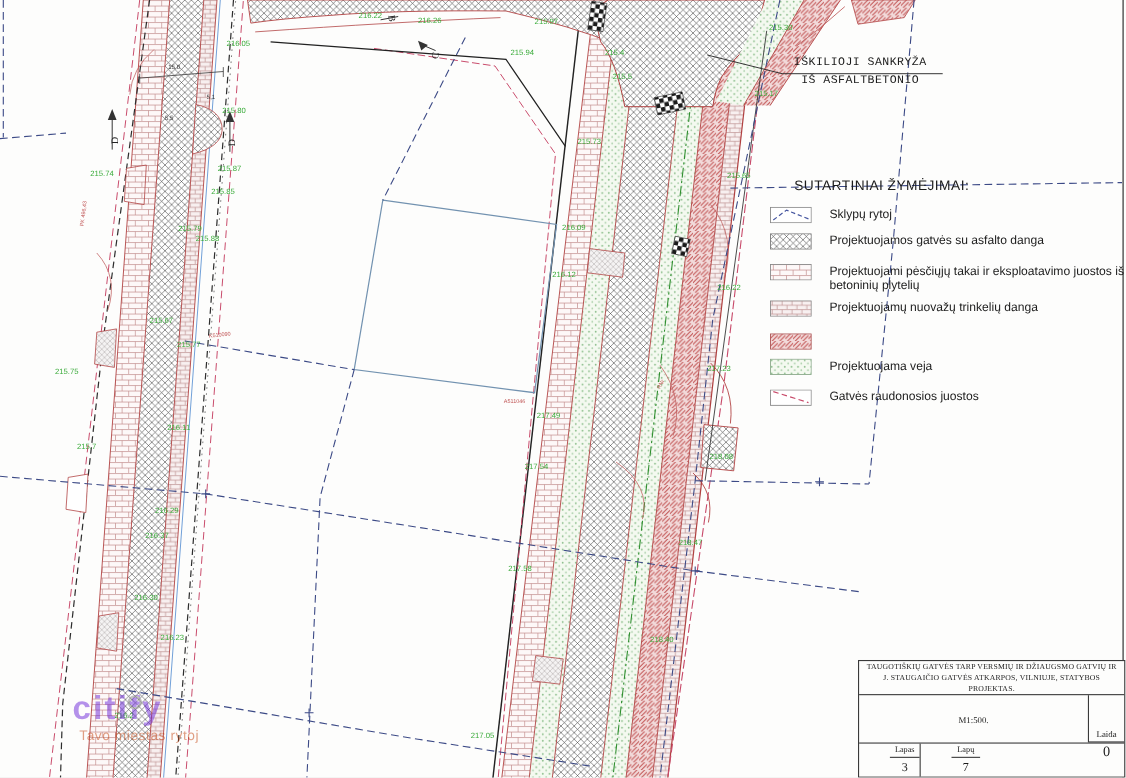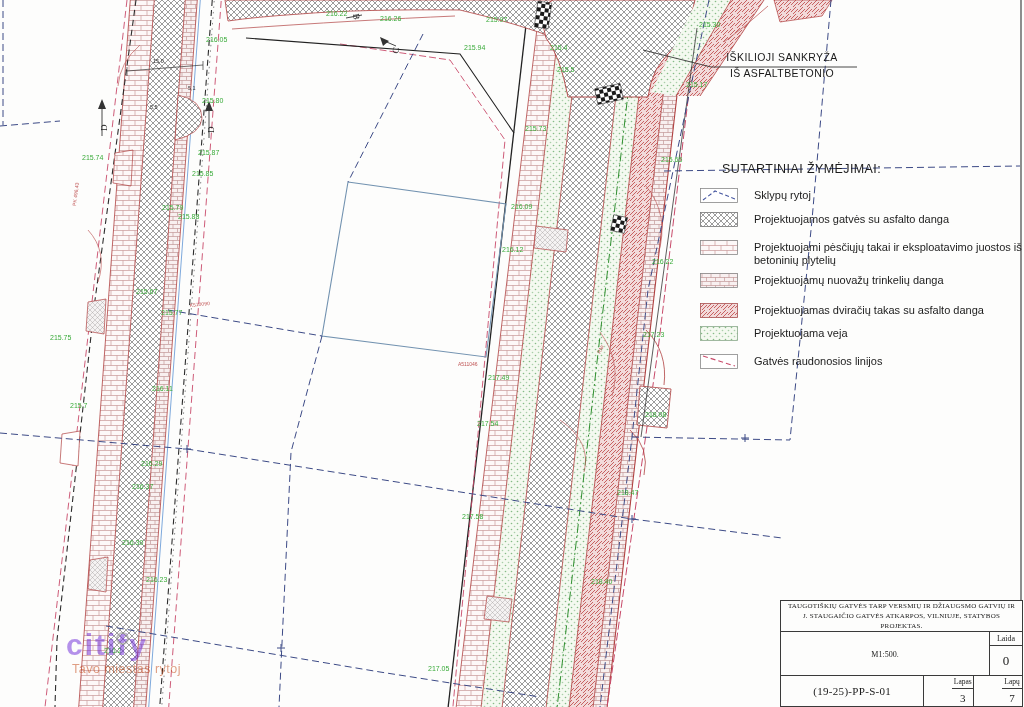--- a/index.html
+++ b/index.html
@@ -18,35 +18,35 @@
   .lg-row:nth-of-type(2){margin-bottom:9px;}
   .lg-row:nth-of-type(3){margin-bottom:13px;}
   .lg-row:nth-of-type(4){margin-bottom:7px;}
   .lg-row:nth-of-type(5){margin-bottom:15px;}
   .lg-row:nth-of-type(6){margin-bottom:8px;}
   .lg-row:nth-of-type(7){margin-bottom:13px;}
   .lg-swatch{flex:0 0 auto;width:38px;height:15px;margin:0 16px 0 2px;}
   .lg-label{font-size:11px;line-height:1.15;padding-top:1px;}
   
   #callout{position:absolute;left:700px;top:51px;width:164px;text-align:center;
-           font-family:Liberation Sans, sans-serif;font-size:10.5px;letter-spacing:.4px;color:#1a1a1a;}
+           font-family:Liberation Mono, monospace;font-size:10.5px;letter-spacing:.4px;color:#1a1a1a;}
   #callout .l1{margin-bottom:4px;}
   
   #tblock{position:absolute;left:780px;top:600px;width:241px;height:105px;
           border:1.3px solid #3a3a3a;background:#fdfdfc;color:#1a1a1a;
           font-family:"Liberation Serif",serif;display:flex;flex-direction:column;}
   #tblock .tb-row1{height:30px;border-bottom:1px solid #3a3a3a;display:flex;align-items:center;}
   .tb-project{font-size:7px;line-height:1.45;text-align:center;padding:1px 5px;letter-spacing:.2px;}
   #tblock .tb-row2{height:43px;border-bottom:1px solid #3a3a3a;display:flex;}
   .tb-main{width:208px;border-right:1px solid #3a3a3a;display:flex;flex-direction:column;
            align-items:center;justify-content:center;}
   .tb-title{font-size:9.5px;font-weight:bold;text-align:center;line-height:1.25;letter-spacing:.2px;}
   .tb-scale{font-size:8px;margin-top:1px;}
   .tb-laida{flex:1;display:flex;flex-direction:column;}
-  .tb-laida-h{height:13px;border-bottom:1px solid #3a3a3a;font-size:8px;text-align:center;line-height:13px;}
+  .tb-laida-h{height:13px;border-bottom:1px solid #3a3a3a;font-size:8px;text-align:center;line-height:13px;margin-top:29px;}
   .tb-laida-v{flex:1;font-size:13px;display:flex;align-items:center;justify-content:center;}
   #tblock .tb-row3{flex:1;display:flex;}
   .tb-doc{width:186px;border-right:1px solid #3a3a3a;display:flex;align-items:center;justify-content:center;
           font-size:11px;letter-spacing:.3px;}
   .tb-col{width:27px;border-right:1px solid #3a3a3a;display:flex;flex-direction:column;margin-left:28px;}
   .tb-col:last-child{border-right:none;width:26px;}
   .tb-col-h{height:12px;border-bottom:1px solid #3a3a3a;font-size:7.5px;text-align:center;line-height:12px;}
   .tb-col-v{flex:1;font-size:11px;display:flex;align-items:center;justify-content:center;}
   
   #watermark{position:absolute;left:66px;top:630px;opacity:.5;pointer-events:none;}
@@ -285,36 +285,35 @@
       <svg class="lg-swatch" viewBox="0 0 38 15">
         <rect x="0.5" y="0.5" width="37" height="14" fill="url(#pat-brick2)" stroke="#888" stroke-width="0.8"></rect>
       </svg>
       <span class="lg-label">Projektuojamų nuovažų trinkelių danga</span>
     </div>
 
     <div class="lg-row">
       <svg class="lg-swatch" viewBox="0 0 38 15">
         <rect x="0.5" y="0.5" width="37" height="14" fill="url(#pat-red)" stroke="#a85050" stroke-width="0.8"></rect>
       </svg>
-      <span class="lg-label">Projektuojamas dviračių takas su asfalto danga</span>
     </div>
 
     <div class="lg-row">
       <svg class="lg-swatch" viewBox="0 0 38 15">
         <rect x="0.5" y="0.5" width="37" height="14" fill="url(#pat-green)" stroke="#8aa88a" stroke-width="0.8"></rect>
       </svg>
       <span class="lg-label">Projektuojama veja</span>
     </div>
 
     <div class="lg-row">
       <svg class="lg-swatch" viewBox="0 0 38 15">
         <rect x="0.5" y="0.5" width="37" height="14" fill="#fff" stroke="#888" stroke-width="0.8"></rect>
         <line x1="3" y1="2" x2="35" y2="12" stroke="#c84a6a" stroke-width="1.1" stroke-dasharray="5 3"></line>
       </svg>
-      <span class="lg-label">Gatvės raudonosios linijos</span>
+      <span class="lg-label">Gatvės raudonosios juostos</span>
     </div>
   </div>
 
   <div id="callout">
     <div class="l1">IŠKILIOJI SANKRYŽA</div>
     <div class="l2">IŠ ASFALTBETONIO</div>
   </div>
 
   <div id="tblock">
     <div class="tb-row1">
@@ -323,21 +322,20 @@
     <div class="tb-row2">
       <div class="tb-main">
         <div class="tb-scale">M1:500.</div>
       </div>
       <div class="tb-laida">
         <div class="tb-laida-h">Laida</div>
         <div class="tb-laida-v">0</div>
       </div>
     </div>
     <div class="tb-row3">
-      <div class="tb-doc">(19-25)-PP-S-01</div>
       <div class="tb-col">
         <div class="tb-col-h">Lapas</div>
         <div class="tb-col-v">3</div>
       </div>
       <div class="tb-col">
         <div class="tb-col-h">Lapų</div>
         <div class="tb-col-v">7</div>
       </div>
     </div>
   </div>

